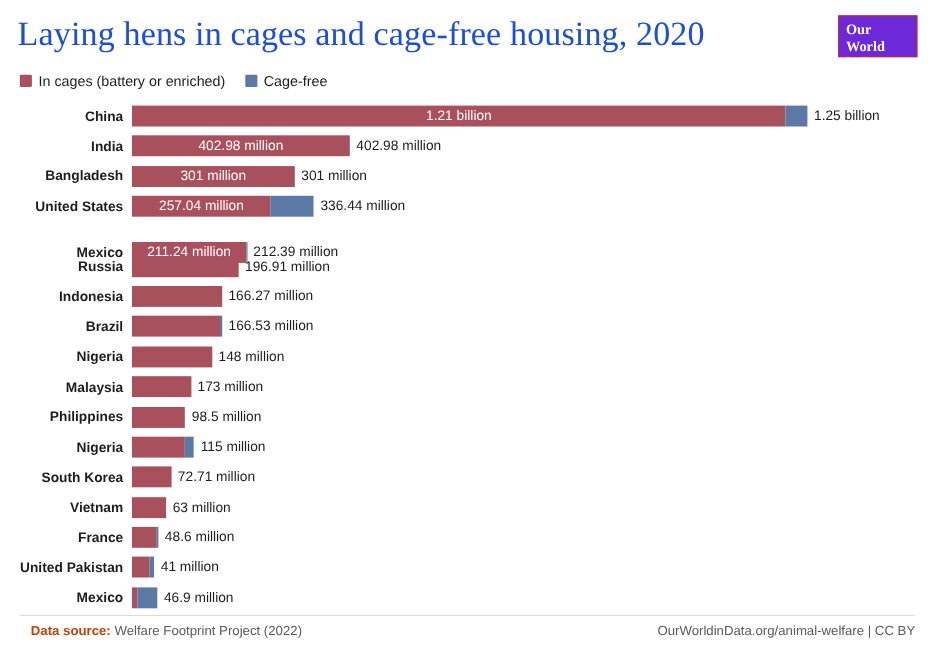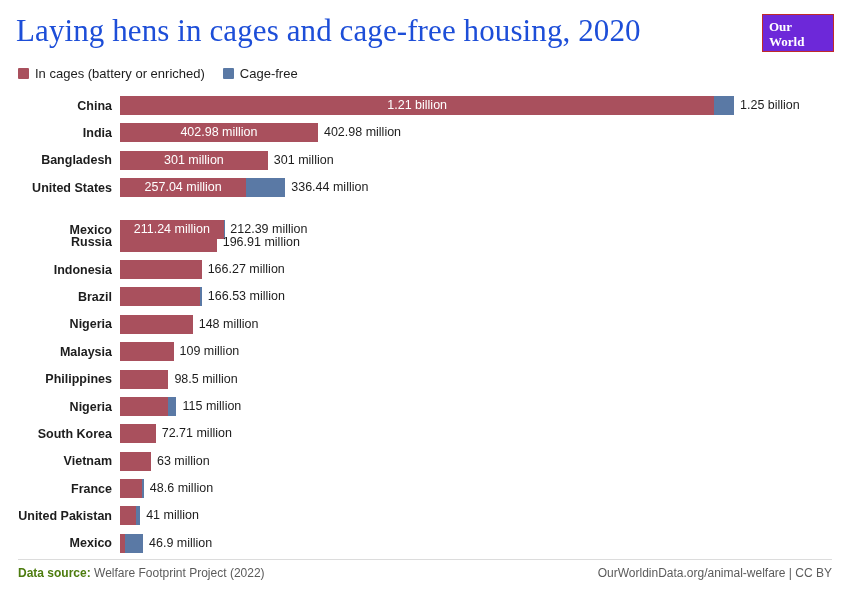--- a/index.html
+++ b/index.html
@@ -150,21 +150,21 @@
     height: 18px;
     font-size: 12px;
     color: #5b5b5b;
     border-top: 0;
   }
   .footer-left {
     position: absolute;
     left: 0;
     top: 0;
   }
-  .footer-left b { color: #4d7c0f; }
+  .footer-left b { color: #c2410c; margin-left: 10px; }
   .footer-right {
     position: absolute;
     right: 0;
     top: 0;
   }
   .footer-rule {
     position: absolute;
     left: 18px;
     right: 18px;
     bottom: 40px;
@@ -266,21 +266,21 @@
         <div class="row-label">Nigeria</div>
         <div class="bars">
           <div class="bar bar-cages" style="left: 0px; width: 72.6976px; background: rgb(169, 80, 93);"></div>
           <div class="total-label" style="left: 78.6976px;">148 million</div>
         </div>
       </div>
       <div class="row" style="top: 246.15px;">
         <div class="row-label">Malaysia</div>
         <div class="bars">
           <div class="bar bar-cages" style="left: 0px; width: 53.5408px; background: rgb(169, 80, 93);"></div>
-          <div class="total-label" style="left: 59.5408px;">109 million</div>
+          <div class="total-label" style="left: 59.5408px;">173 million</div>
         </div>
       </div>
       <div class="row" style="top: 273.5px;">
         <div class="row-label">Philippines</div>
         <div class="bars">
           <div class="bar bar-cages" style="left: 0px; width: 48.3832px; background: rgb(169, 80, 93);"></div>
           <div class="total-label" style="left: 54.3832px;">98.5 million</div>
         </div>
       </div>
       <div class="row" style="top: 300.85px;">

